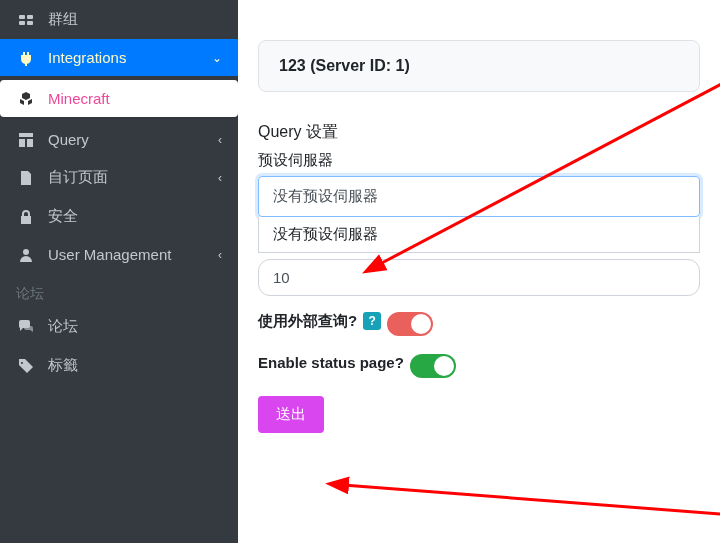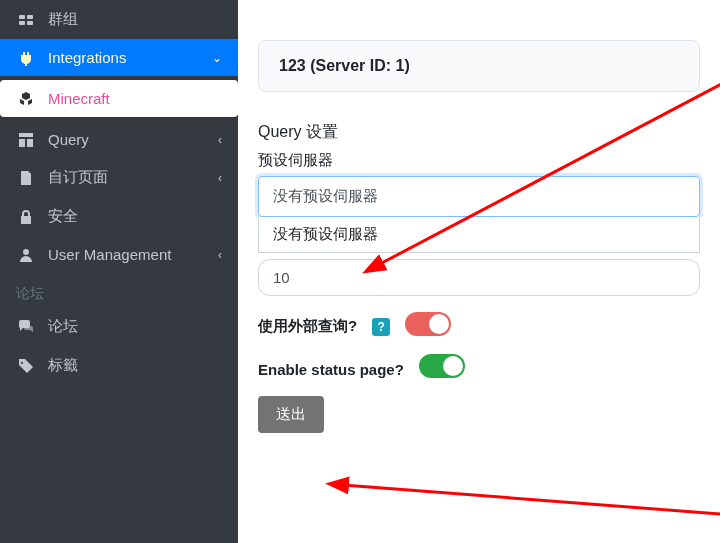--- a/index.html
+++ b/index.html
@@ -15,30 +15,30 @@
     .banner { background: #f8f9fa; border: 1px solid #dee2e6; border-radius: 8px; padding: 16px 20px; margin: 0 20px 30px 20px; font-size: 16px; color: #212529; margin-top: 40px; }
     .section-title { font-size: 16px; color: #212529; margin: 0 20px 8px 20px; }
     .field-label { font-size: 15px; font-weight: normal; color: #212529; margin: 0 20px 6px 20px; }
     .select-wrapper { margin: 0 20px 4px 20px; position: relative; }
     .select-display { border: 1px solid #80bdff; border-radius: 4px; padding: 10px 14px; font-size: 15px; color: #495057; box-shadow: 0 0 0 3px rgba(0,123,255,0.15); }
     .dropdown { border: 1px solid #ced4da; border-top: none; background: #fff; }
     .dropdown-option { padding: 8px 14px; font-size: 15px; color: #212529; cursor: pointer; }
     .dropdown-option.selected { background: #007bff; color: #fff; }
     .input-row { margin: 0 20px 16px 20px; }
     .text-input { width: 100%; border: 1px solid #ced4da; border-radius: 12px; padding: 9px 14px; font-size: 15px; color: #495057; }
-    .toggle-row { display: flex; align-items: flex-end; margin: 0 20px 18px 20px; gap: 15px; }
+    .toggle-row { display: flex; align-items: flex-start; margin: 0 20px 18px 20px; gap: 6px; }
     .toggle-label { font-size: 15px; font-weight: bold; color: #212529; }
     .help-badge { display: inline-flex; align-items: center; justify-content: center; width: 18px; height: 18px; border-radius: 3px; background: #17a2b8; color: #fff; font-size: 12px; font-weight: bold; }
     .toggle { width: 46px; height: 24px; border-radius: 12px; position: relative; cursor: pointer; }
     .toggle.off { background: #e9605c; }
     .toggle.on { background: #28a745; }
     .toggle-knob { width: 20px; height: 20px; background: #fff; border-radius: 50%; position: absolute; top: 2px; }
     .toggle.off .toggle-knob { right: 2px; }
     .toggle.on .toggle-knob { right: 2px; }
-    .submit-btn { background: #737373; color: #fff; border: none; border-radius: 4px; padding: 9px 18px; font-size: 15px; margin: 0 20px; cursor: pointer; }
+    .submit-btn { background: #d946ef; color: #fff; border: none; border-radius: 4px; padding: 9px 18px; font-size: 15px; margin: 0 20px; cursor: pointer; }
     svg.arrow { position: absolute; pointer-events: none; }
   </style>
 </head>
 <body>
 
 <div class="sidebar">
   <div class="sidebar-item">
     <span class="icon">
         <svg width="16" height="16" viewBox="0 0 16 16" fill="currentColor">
           <rect x="1" y="3" width="6" height="4" rx="1"></rect>

